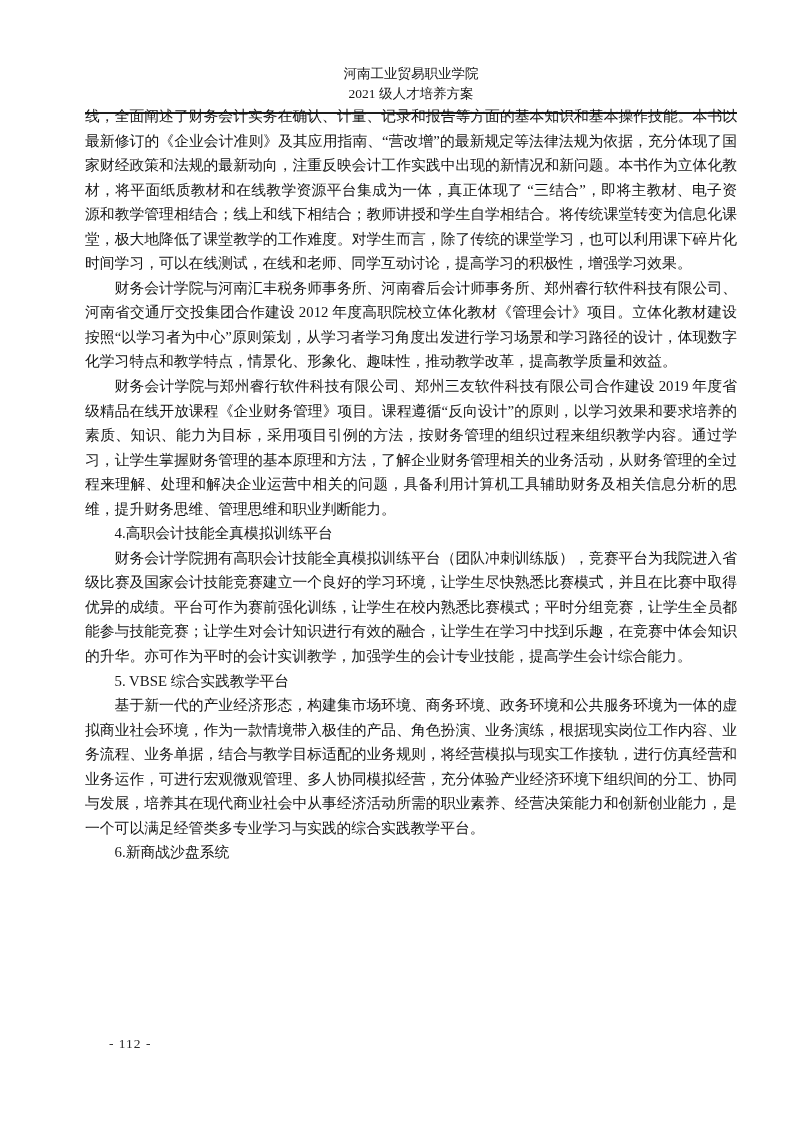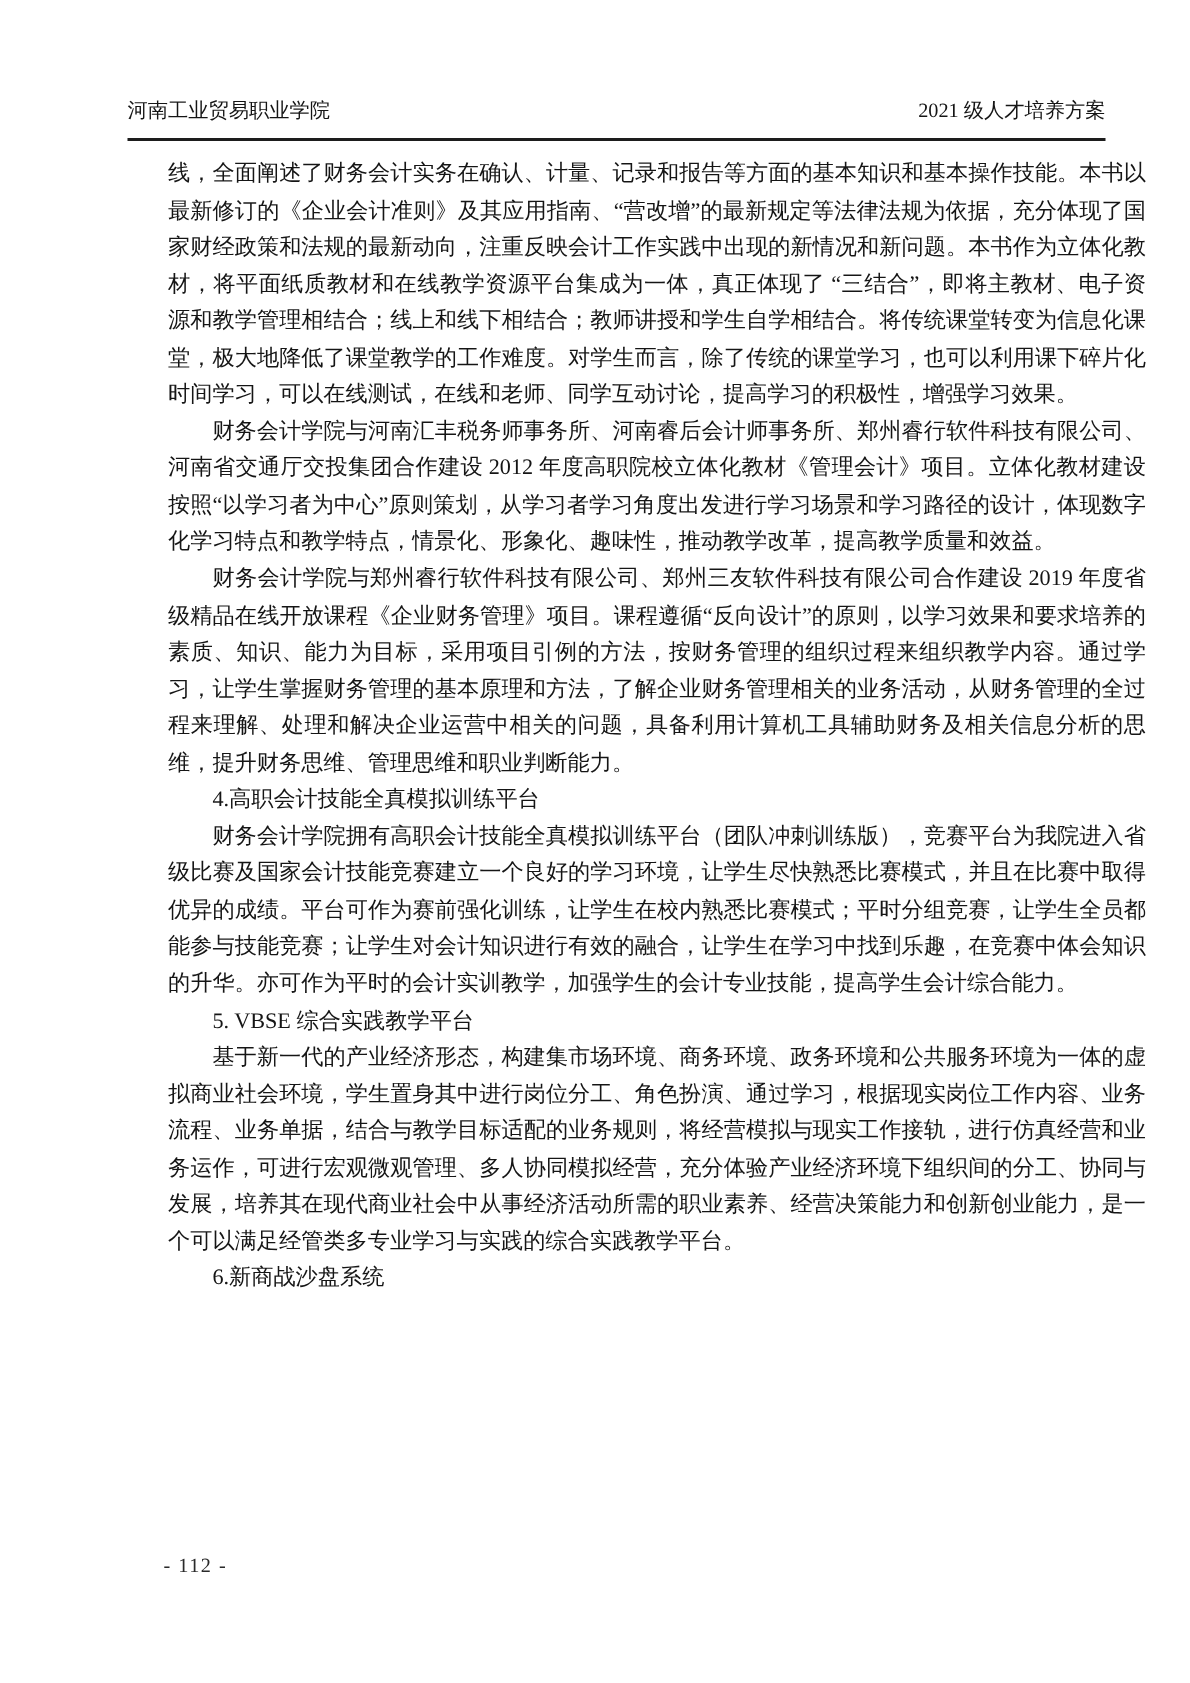--- a/index.html
+++ b/index.html
@@ -16,36 +16,36 @@
     color: #151515;
     overflow: hidden;
   }
   .hdr {
     position: absolute;
     left: 85px;
     top: 64px;
     width: 652px;
     display: flex;
     justify-content: space-between;
-    align-items: flex-end;
+    align-items: center;
     font-size: 13.5px;
     line-height: 20px;
     padding-bottom: 8px;
     border-bottom: 2px solid #1d1d1d;
+    flex-direction: column;
   }
   .content {
     position: absolute;
     left: 85px;
     top: 104px;
     width: 652px;
     font-size: 14.8px;
     line-height: 24.55px;
     text-align: justify;
     letter-spacing: 0;
-    margin-left: 27px;
   }
   .content p {
     margin: 0;
     padding: 0;
     text-indent: 2em;
   }
   .content p.cont {
     text-indent: 0;
   }
   .ftr {
@@ -68,21 +68,21 @@
     <span>2021 级人才培养方案</span>
   </div>
 
   <div class="content">
     <p class="cont">线，全面阐述了财务会计实务在确认、计量、记录和报告等方面的基本知识和基本操作技能。本书以最新修订的《企业会计准则》及其应用指南、“营改增”的最新规定等法律法规为依据，充分体现了国家财经政策和法规的最新动向，注重反映会计工作实践中出现的新情况和新问题。本书作为立体化教材，将平面纸质教材和在线教学资源平台集成为一体，真正体现了 “三结合”，即将主教材、电子资源和教学管理相结合；线上和线下相结合；教师讲授和学生自学相结合。将传统课堂转变为信息化课堂，极大地降低了课堂教学的工作难度。对学生而言，除了传统的课堂学习，也可以利用课下碎片化时间学习，可以在线测试，在线和老师、同学互动讨论，提高学习的积极性，增强学习效果。</p>
     <p>财务会计学院与河南汇丰税务师事务所、河南睿后会计师事务所、郑州睿行软件科技有限公司、河南省交通厅交投集团合作建设 2012 年度高职院校立体化教材《管理会计》项目。立体化教材建设按照“以学习者为中心”原则策划，从学习者学习角度出发进行学习场景和学习路径的设计，体现数字化学习特点和教学特点，情景化、形象化、趣味性，推动教学改革，提高教学质量和效益。</p>
     <p>财务会计学院与郑州睿行软件科技有限公司、郑州三友软件科技有限公司合作建设 2019 年度省级精品在线开放课程《企业财务管理》项目。课程遵循“反向设计”的原则，以学习效果和要求培养的素质、知识、能力为目标，采用项目引例的方法，按财务管理的组织过程来组织教学内容。通过学习，让学生掌握财务管理的基本原理和方法，了解企业财务管理相关的业务活动，从财务管理的全过程来理解、处理和解决企业运营中相关的问题，具备利用计算机工具辅助财务及相关信息分析的思维，提升财务思维、管理思维和职业判断能力。</p>
     <p>4.高职会计技能全真模拟训练平台</p>
     <p>财务会计学院拥有高职会计技能全真模拟训练平台（团队冲刺训练版），竞赛平台为我院进入省级比赛及国家会计技能竞赛建立一个良好的学习环境，让学生尽快熟悉比赛模式，并且在比赛中取得优异的成绩。平台可作为赛前强化训练，让学生在校内熟悉比赛模式；平时分组竞赛，让学生全员都能参与技能竞赛；让学生对会计知识进行有效的融合，让学生在学习中找到乐趣，在竞赛中体会知识的升华。亦可作为平时的会计实训教学，加强学生的会计专业技能，提高学生会计综合能力。</p>
     <p>5. VBSE 综合实践教学平台</p>
-    <p>基于新一代的产业经济形态，构建集市场环境、商务环境、政务环境和公共服务环境为一体的虚拟商业社会环境，学生置身其中进行岗位分工、角色扮演、通过学习，根据现实岗位工作内容、业务流程、业务单据，结合与教学目标适配的业务规则，将经营模拟与现实工作接轨，进行仿真经营和业务运作，可进行宏观微观管理、多人协同模拟经营，充分体验产业经济环境下组织间的分工、协同与发展，培养其在现代商业社会中从事经济活动所需的职业素养、经营决策能力和创新创业能力，是一个可以满足经管类多专业学习与实践的综合实践教学平台。</p>
+    <p>基于新一代的产业经济形态，构建集市场环境、商务环境、政务环境和公共服务环境为一体的虚拟商业社会环境，作为一款情境带入极佳的产品、角色扮演、业务演练，根据现实岗位工作内容、业务流程、业务单据，结合与教学目标适配的业务规则，将经营模拟与现实工作接轨，进行仿真经营和业务运作，可进行宏观微观管理、多人协同模拟经营，充分体验产业经济环境下组织间的分工、协同与发展，培养其在现代商业社会中从事经济活动所需的职业素养、经营决策能力和创新创业能力，是一个可以满足经管类多专业学习与实践的综合实践教学平台。</p>
     <p>6.新商战沙盘系统</p>
   </div>
 
   <div class="ftr">
     <span>- 112 -</span>
   </div>
 
 </div>
 
 </body></html>

